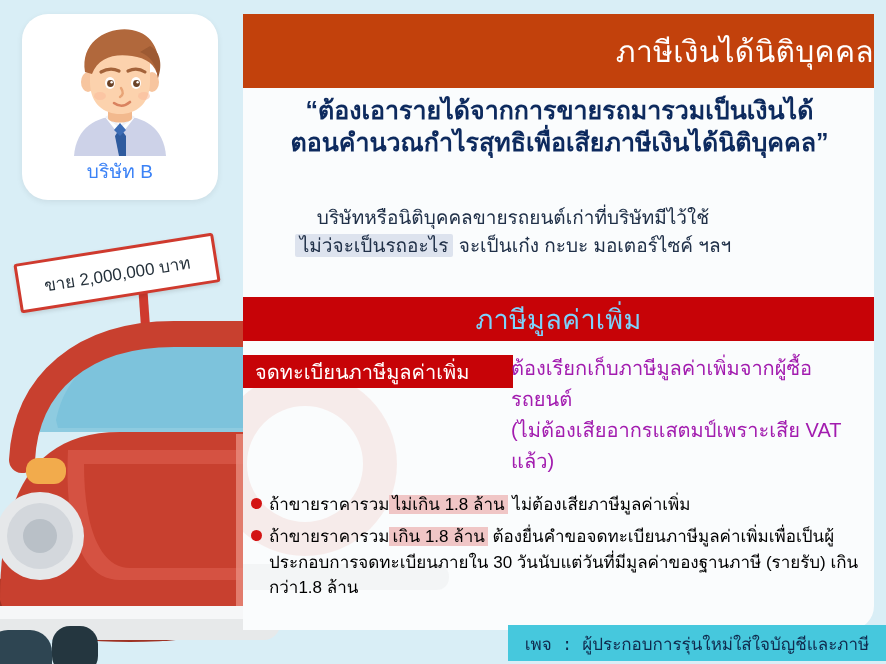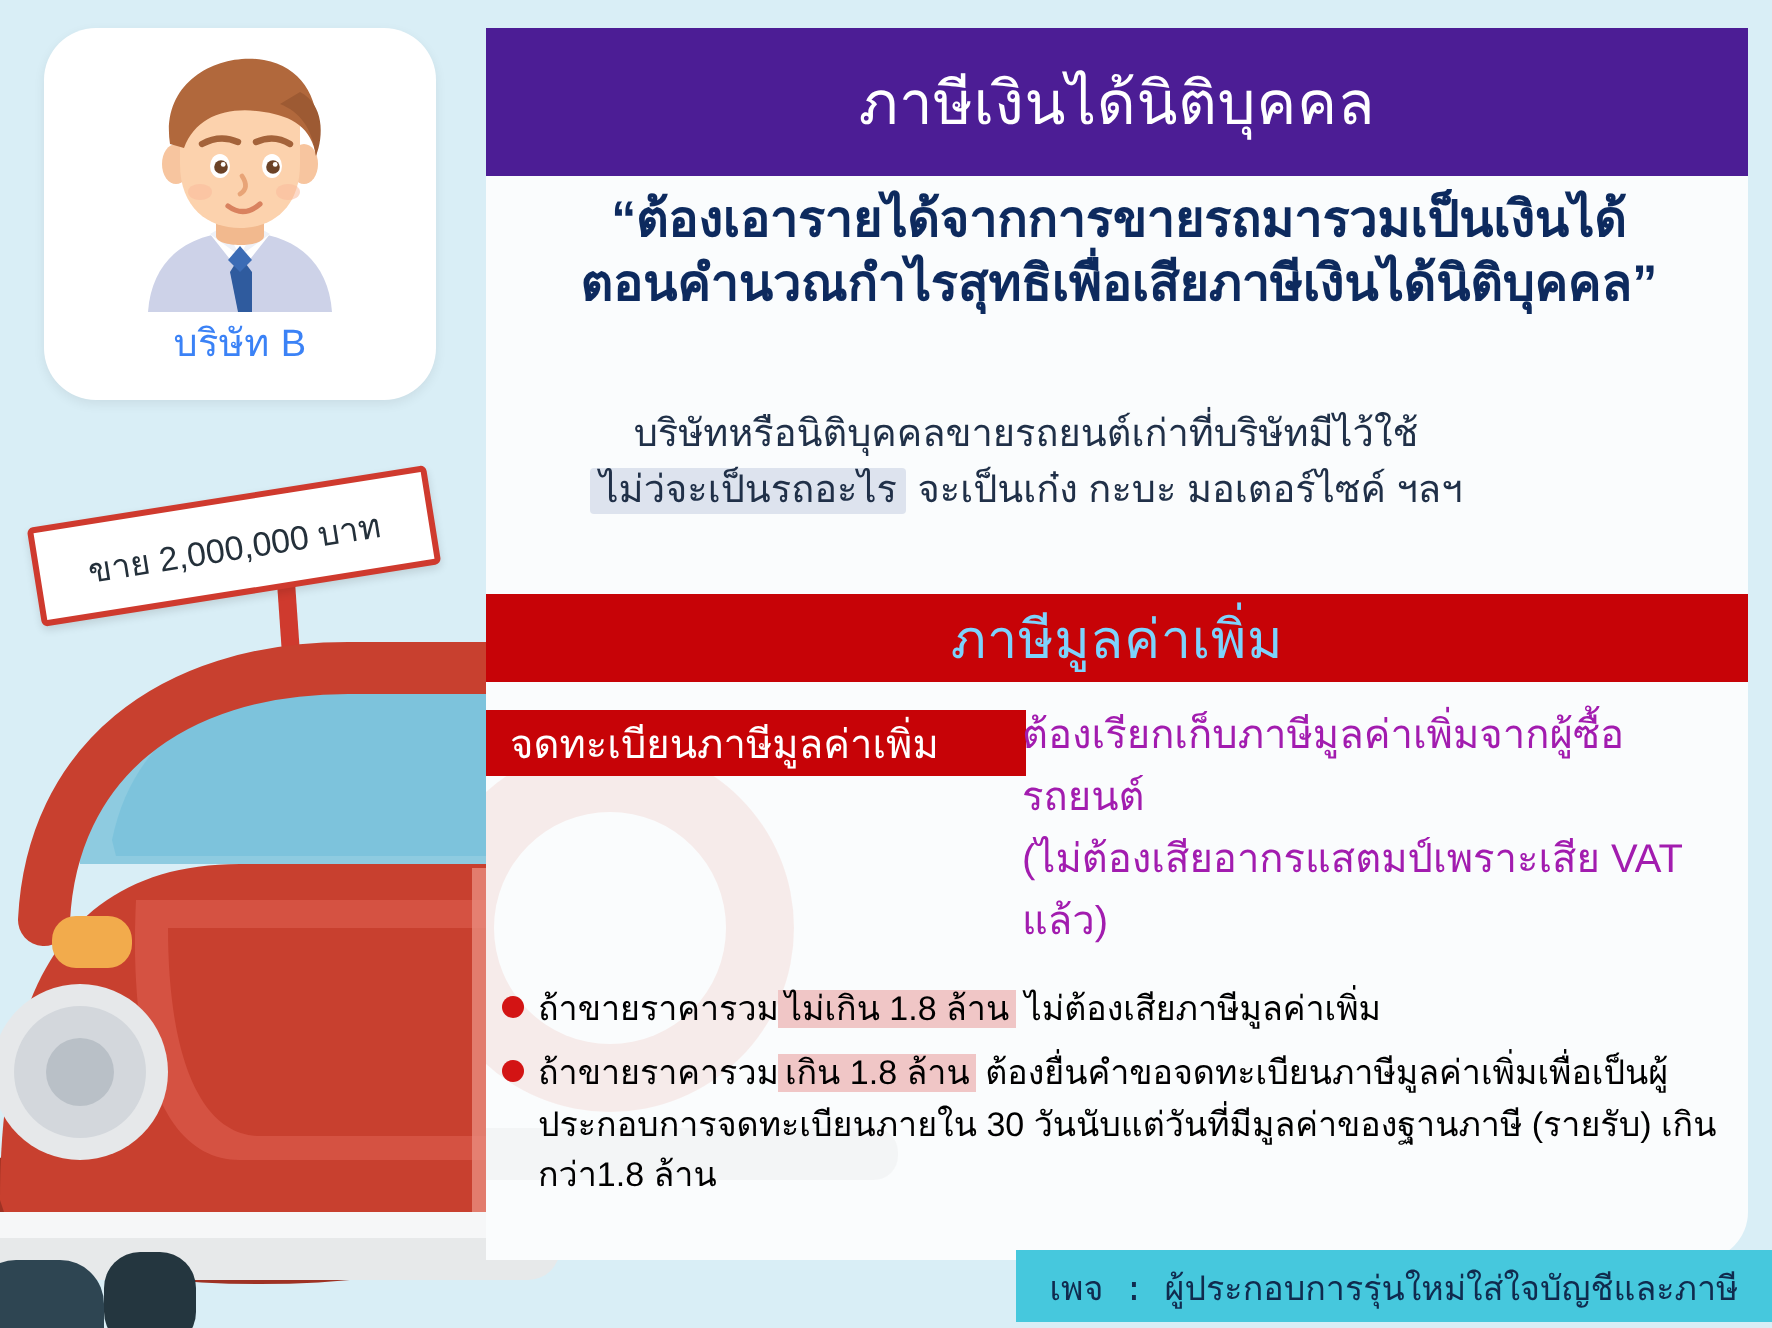--- a/index.html
+++ b/index.html
@@ -47,21 +47,21 @@
     position:absolute;left:243px;top:14px;width:631px;height:616px;
     background:#fafcfd;border-radius:0 0 24px 0;overflow:hidden;
   }
   .panel-faint{
     position:absolute;left:-34px;top:300px;width:240px;height:330px;
     opacity:.18;pointer-events:none;
   }
 
   .band-navy{
     position:absolute;left:0;top:0;width:631px;height:74px;
-    background:#4c1d95;display:flex;align-items:center;justify-content:center;
+    background:#c2410c;display:flex;align-items:center;justify-content:flex-end;
   }
   .band-navy-text{color:#ffffff;font-size:30px;letter-spacing:.3px;}
 
   .quote{
     position:absolute;left:1px;top:80px;width:631px;text-align:center;
     color:#0d2a5e;font-size:25px;font-weight:bold;line-height:1.28;
   }
   .sub{
     position:absolute;left:0;top:190px;width:540px;text-align:center;
     color:#203048;font-size:19px;line-height:1.45;

